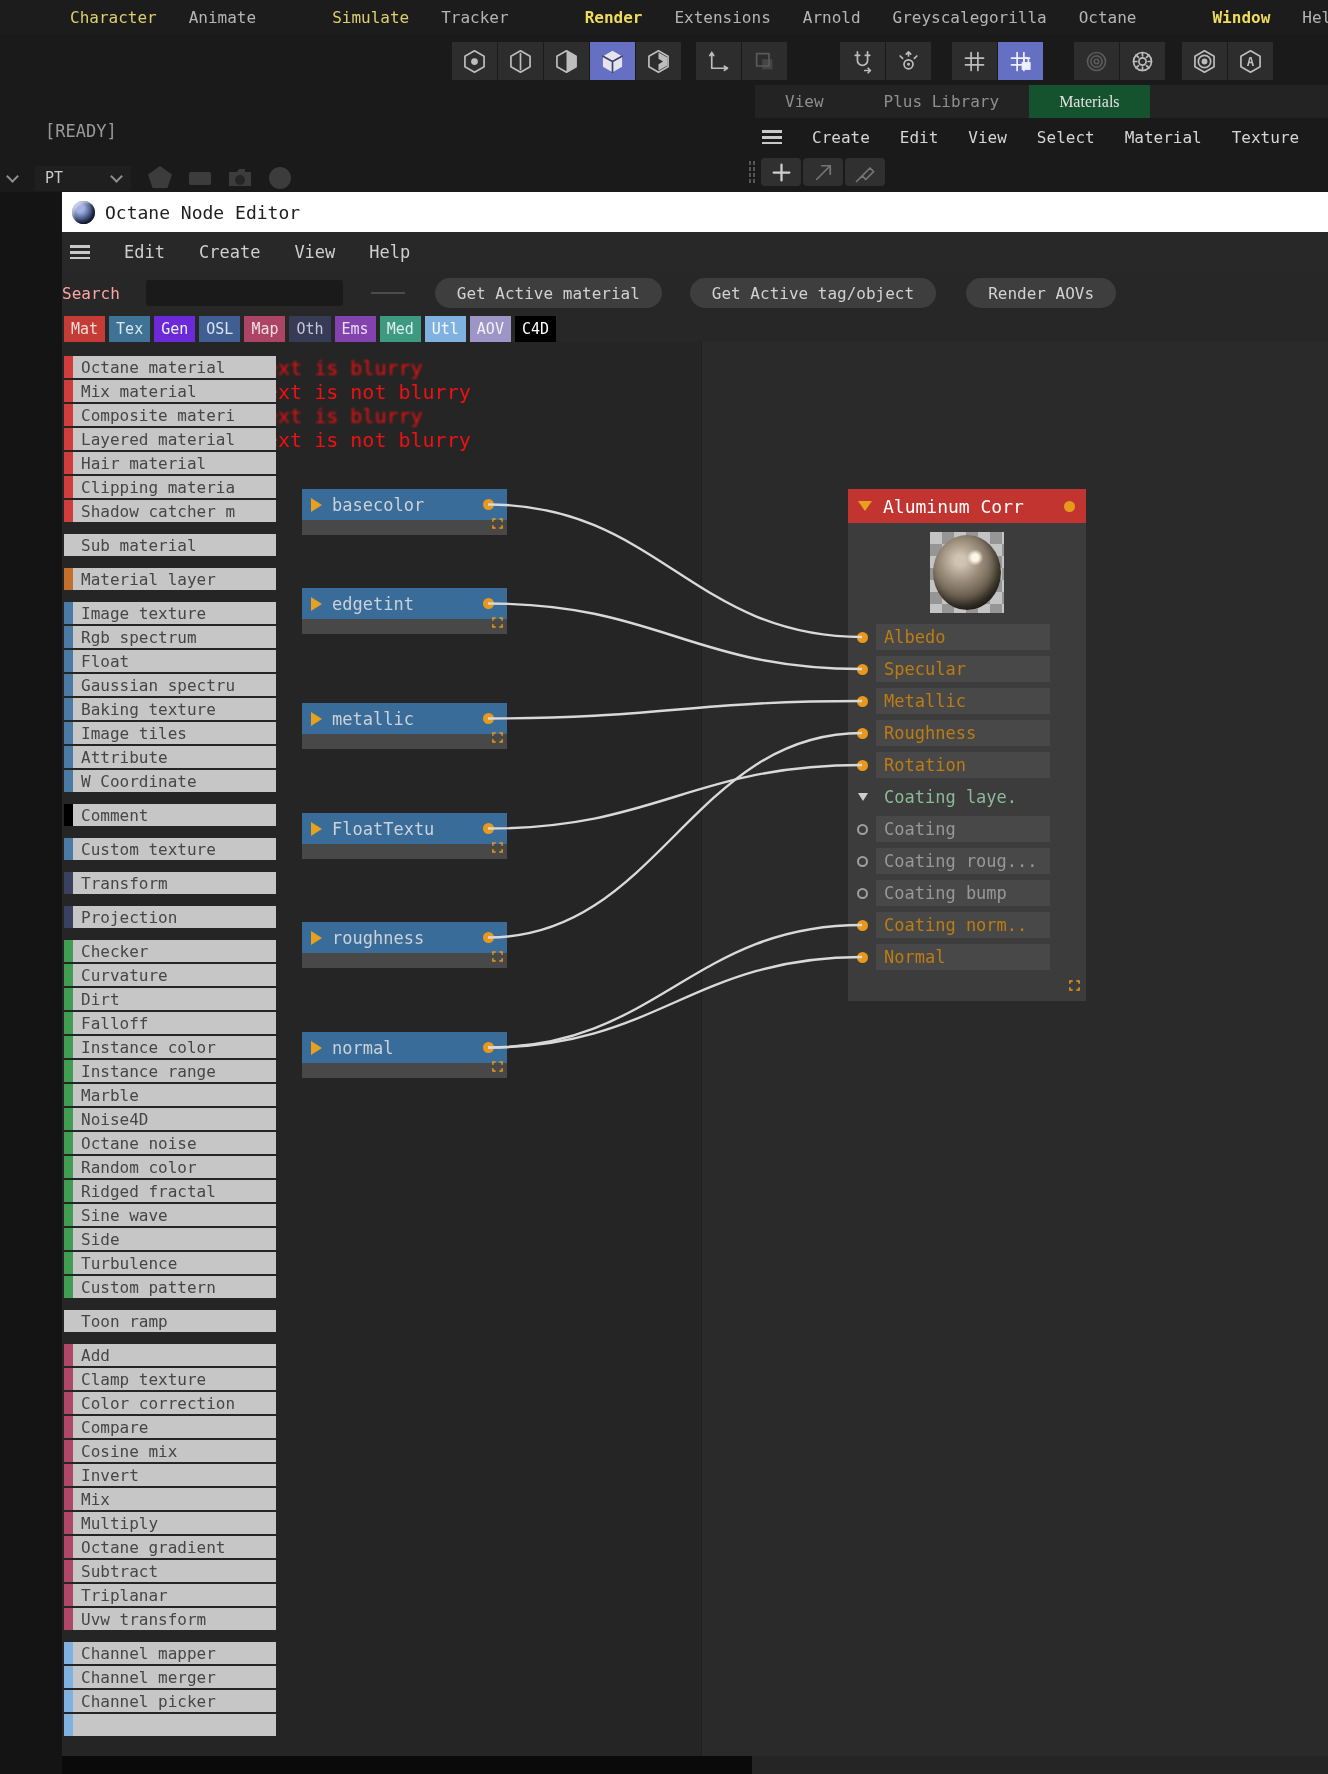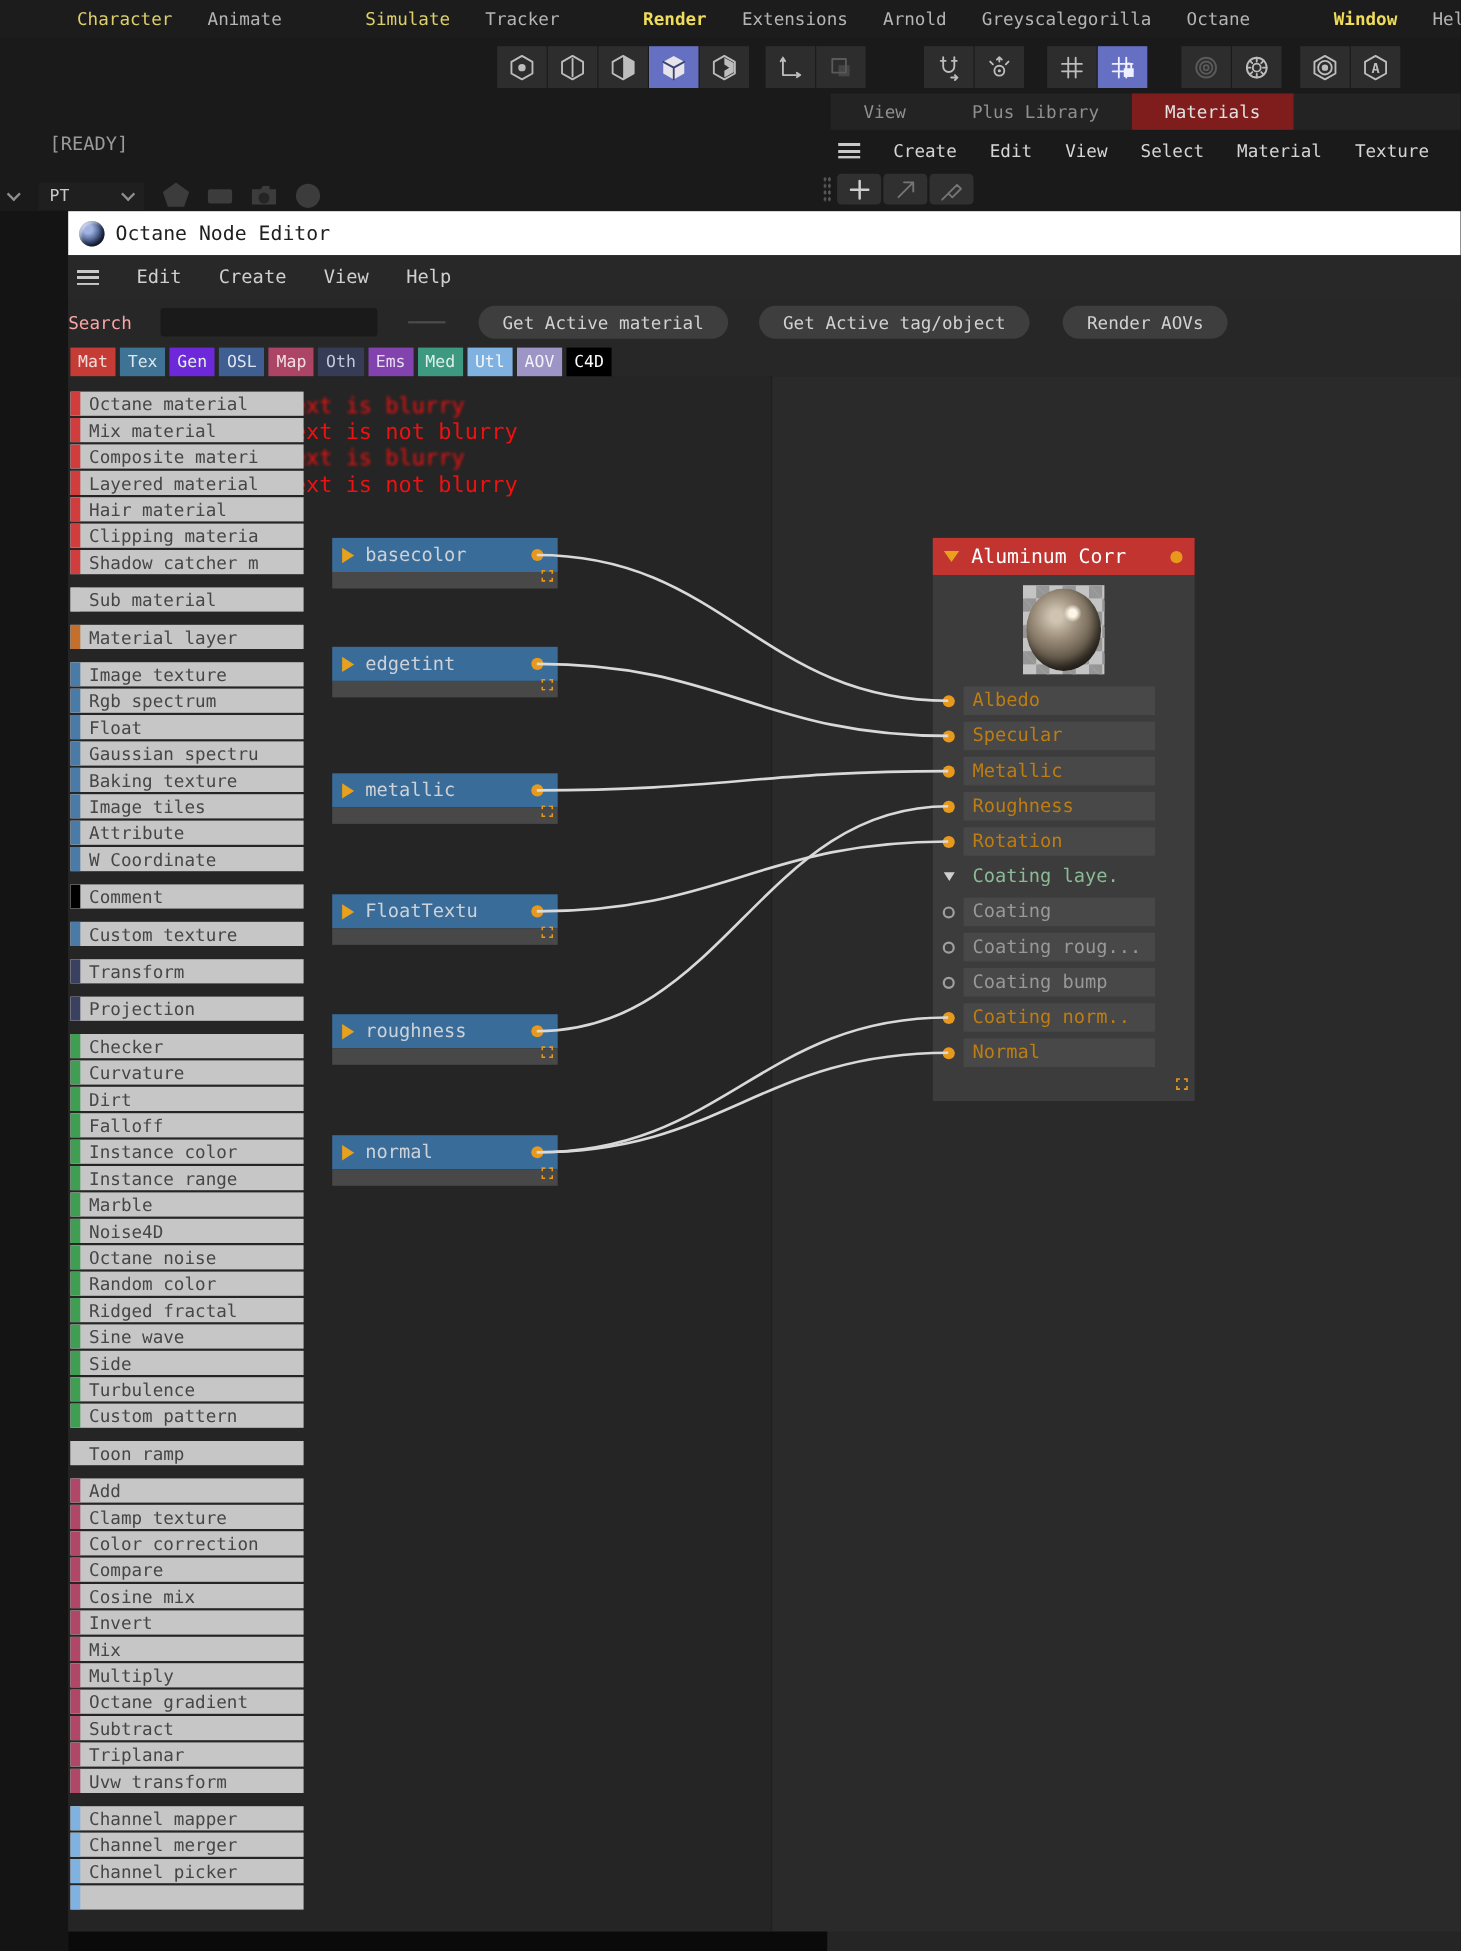--- a/index.html
+++ b/index.html
@@ -14,21 +14,21 @@
   .appmenu span.bold { color:#efdc5a; font-weight:bold; }
 
   .toolbar { position:absolute; left:452px; top:41px; height:40px; display:flex; align-items:center; }
   .tgroup { display:flex; }
   .tbtn { width:45px; height:38px; background:#2d2d2d; display:flex; align-items:center; justify-content:center; color:#bdbdbd; margin-right:1px; }
   .tbtn.active { background:#6670c2; color:#eef0ff; }
   .tbtn.dim { color:#5a5a5a; }
 
   .tabbar { position:absolute; left:755px; top:85px; width:573px; height:33px; background:#232323; display:flex; align-items:stretch; font-size:16px; }
   .ptab { display:flex; align-items:center; justify-content:center; color:#8f8f8f; padding:0 30px; }
-  .ptab.active { background:#7f1d1d; color:#e2e2e2; }
+  .ptab.active { background:#14532d; color:#e2e2e2;font-family:Liberation Serif, serif; }
 
   .matmenu { position:absolute; left:762px; top:122px; height:30px; display:flex; align-items:center; gap:30px; font-size:16px; color:#d6d6d6; }
   .burger { width:20px; height:14px; background:repeating-linear-gradient(#c9c9c9 0 3px, transparent 3px 6px); }
 
   .ready { position:absolute; left:45px; top:121px; color:#9a9a9a; font-size:17px; }
 
   .ptrow { position:absolute; left:0; top:164px; height:28px; display:flex; align-items:center; }
   .chev { width:9px; height:9px; border-right:2px solid #8f8f8f; border-bottom:2px solid #8f8f8f; transform:rotate(45deg); margin:-4px 0 0 8px; }
   .ptbox { margin-left:18px; width:96px; height:25px; background:#1f1f1f; display:flex; align-items:center; justify-content:space-between; padding:0 10px; color:#c9c9c9; font-size:15px; }
   .ghosts { display:flex; gap:10px; margin-left:14px; }

